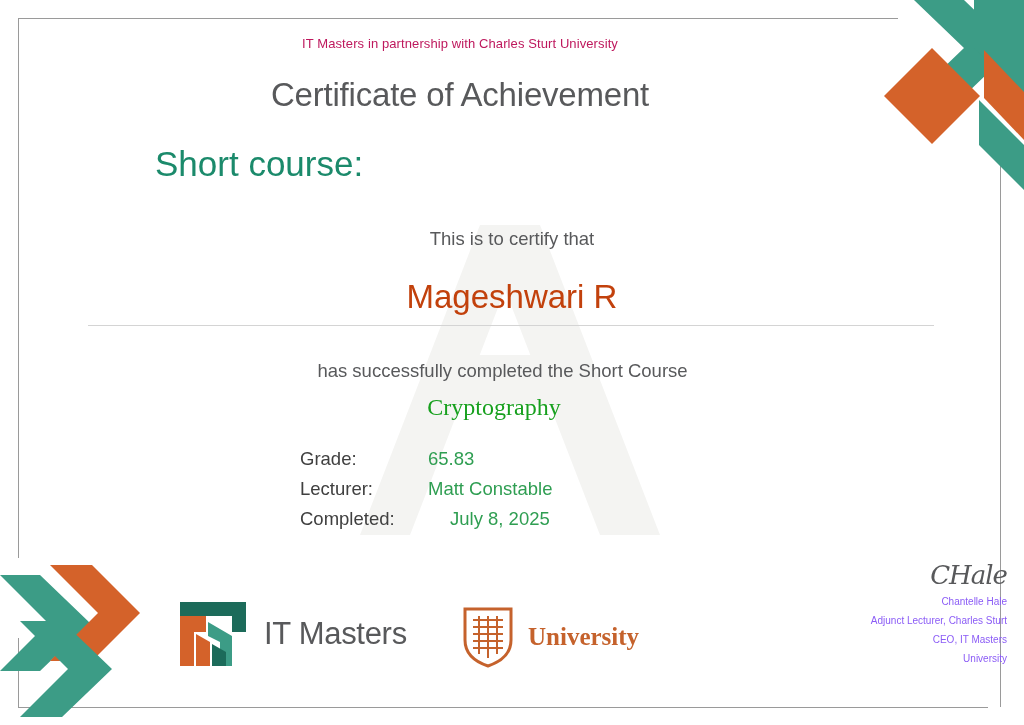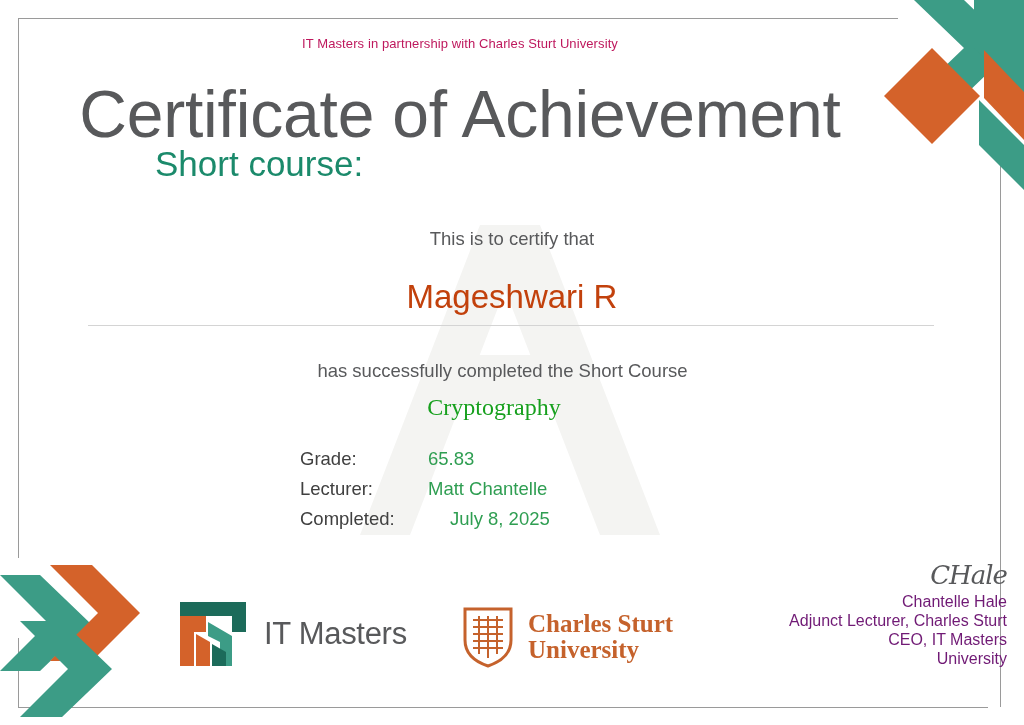--- a/index.html
+++ b/index.html
@@ -62,21 +62,21 @@
     font-size: 13px;
     color: #be185d;
     letter-spacing: 0.1px;
   }
   .main-title {
     position: absolute;
     top: 76px;
     left: 0;
     width: 920px;
     text-align: center;
-    font-size: 66px;
+    font-size: 33px;
     color: #58595b;
     font-weight: normal;
     letter-spacing: -0.2px;
   }
   .short-course-label {
     position: absolute;
     top: 144px;
     left: 155px;
     font-size: 35px;
     color: #1b8a6b;
@@ -193,22 +193,22 @@
   }
   .signature-mark {
     font-family: "DejaVu Serif", serif;
     font-style: italic;
     font-size: 26px;
     color: #58595b;
     letter-spacing: -1px;
     margin-bottom: 2px;
   }
   .signer-lines {
-    font-size: 16px;
-    color: #701a75;
+    font-size: 10px;
+    color: #8b5cf6;
     line-height: 19px;
     margin-left: 8px;
   }
 </style>
 </head>
 <body>
 
 <div class="certificate">
 
   <div class="frame-line frame-top"></div>
@@ -247,21 +247,21 @@
   <div class="completed-line">has successfully completed the Short Course</div>
   <div class="course-name">Cryptography</div>
 
   <div class="details">
     <div class="details-row grade">
       <span class="details-label">Grade:</span>
       <span class="details-value">65.83</span>
     </div>
     <div class="details-row lecturer">
       <span class="details-label">Lecturer:</span>
-      <span class="details-value">Matt Chantelle</span>
+      <span class="details-value">Matt Constable</span>
     </div>
     <div class="details-row completed">
       <span class="details-label">Completed:</span>
       <span class="details-value">July 8, 2025</span>
     </div>
   </div>
 
   <div class="it-masters-logo">
     <svg width="74" height="72" viewBox="0 0 74 72">
       <polygon points="4,4 70,4 70,34 56,34 56,18 4,18" fill="#1c6b5a"></polygon>
@@ -281,21 +281,20 @@
         <path d="M11 21 H41"></path>
         <path d="M11 28 H41"></path>
         <path d="M11 35 H41"></path>
         <path d="M11 42 H41"></path>
         <path d="M17 10 V48"></path>
         <path d="M26 10 V52"></path>
         <path d="M35 10 V48"></path>
       </g>
     </svg>
     <span class="csu-text">
-      <div class="l1">Charles Sturt</div>
       <div class="l2">University</div>
     </span>
   </div>
 
   <div class="signature-block">
     <div class="signature-mark">CHale</div>
     <div class="signer-lines">
       <div>Chantelle Hale</div>
       <div>Adjunct Lecturer, Charles Sturt</div>
       <div>CEO, IT Masters</div>

